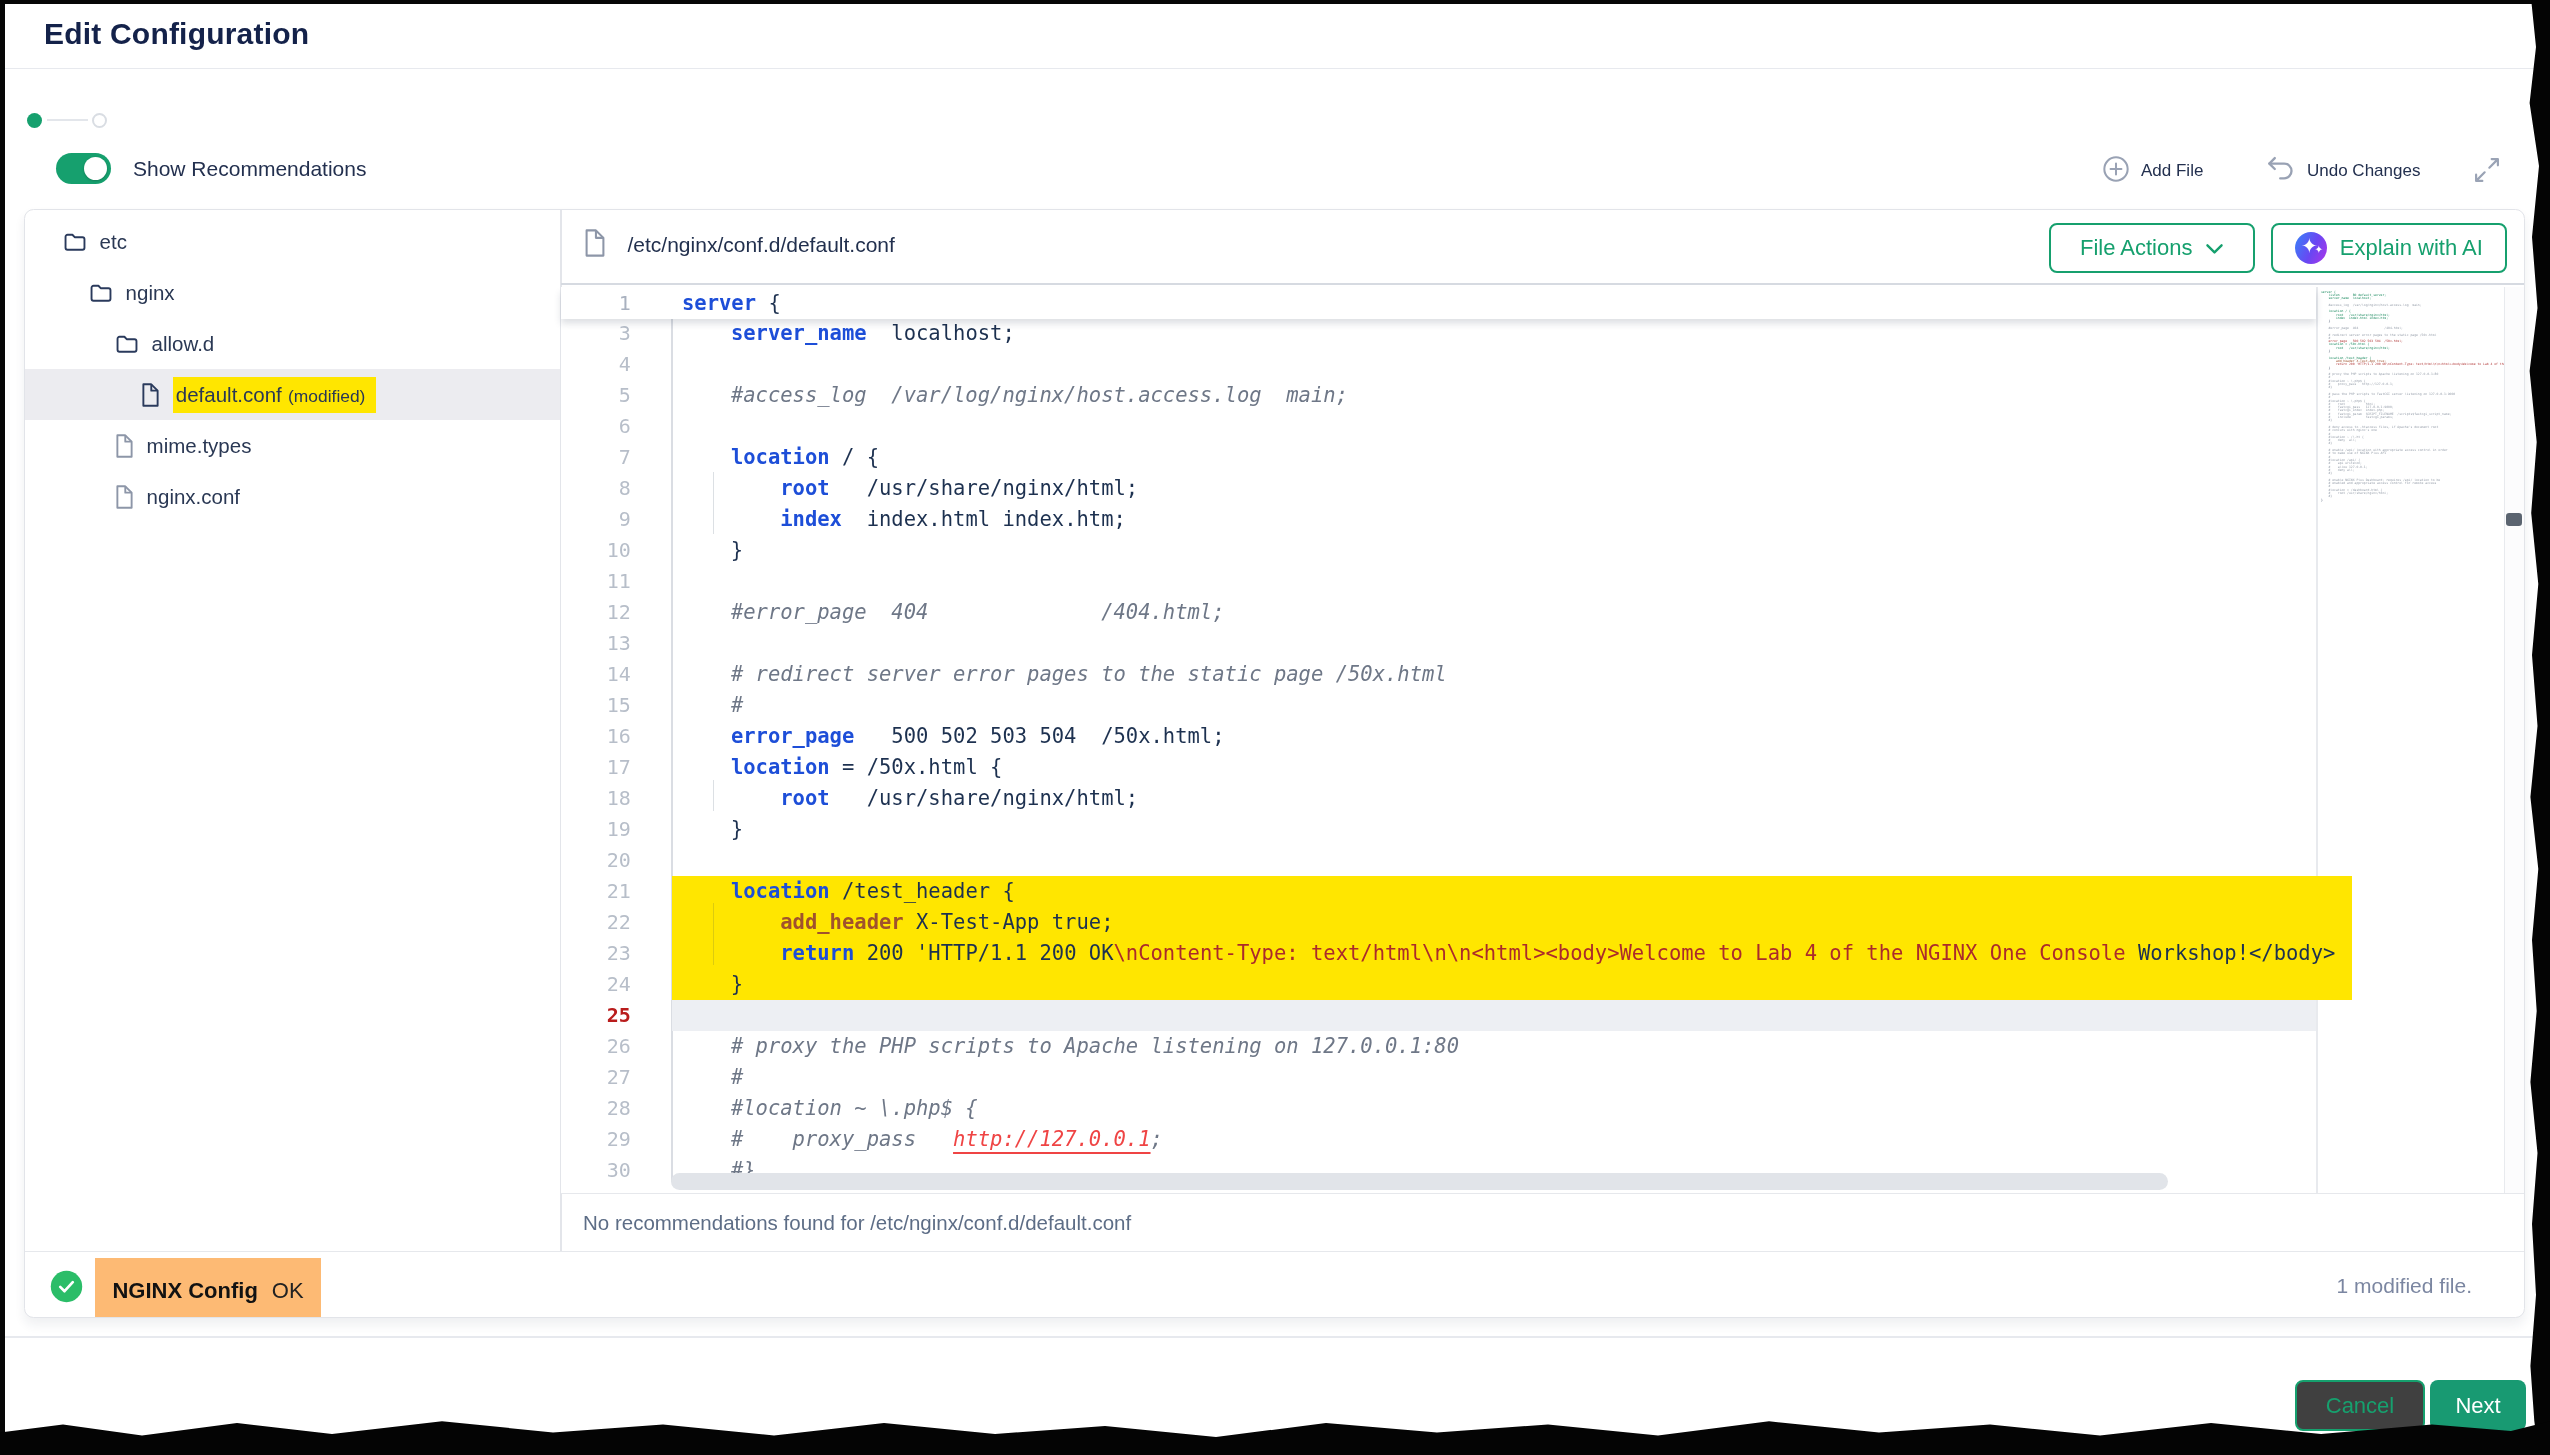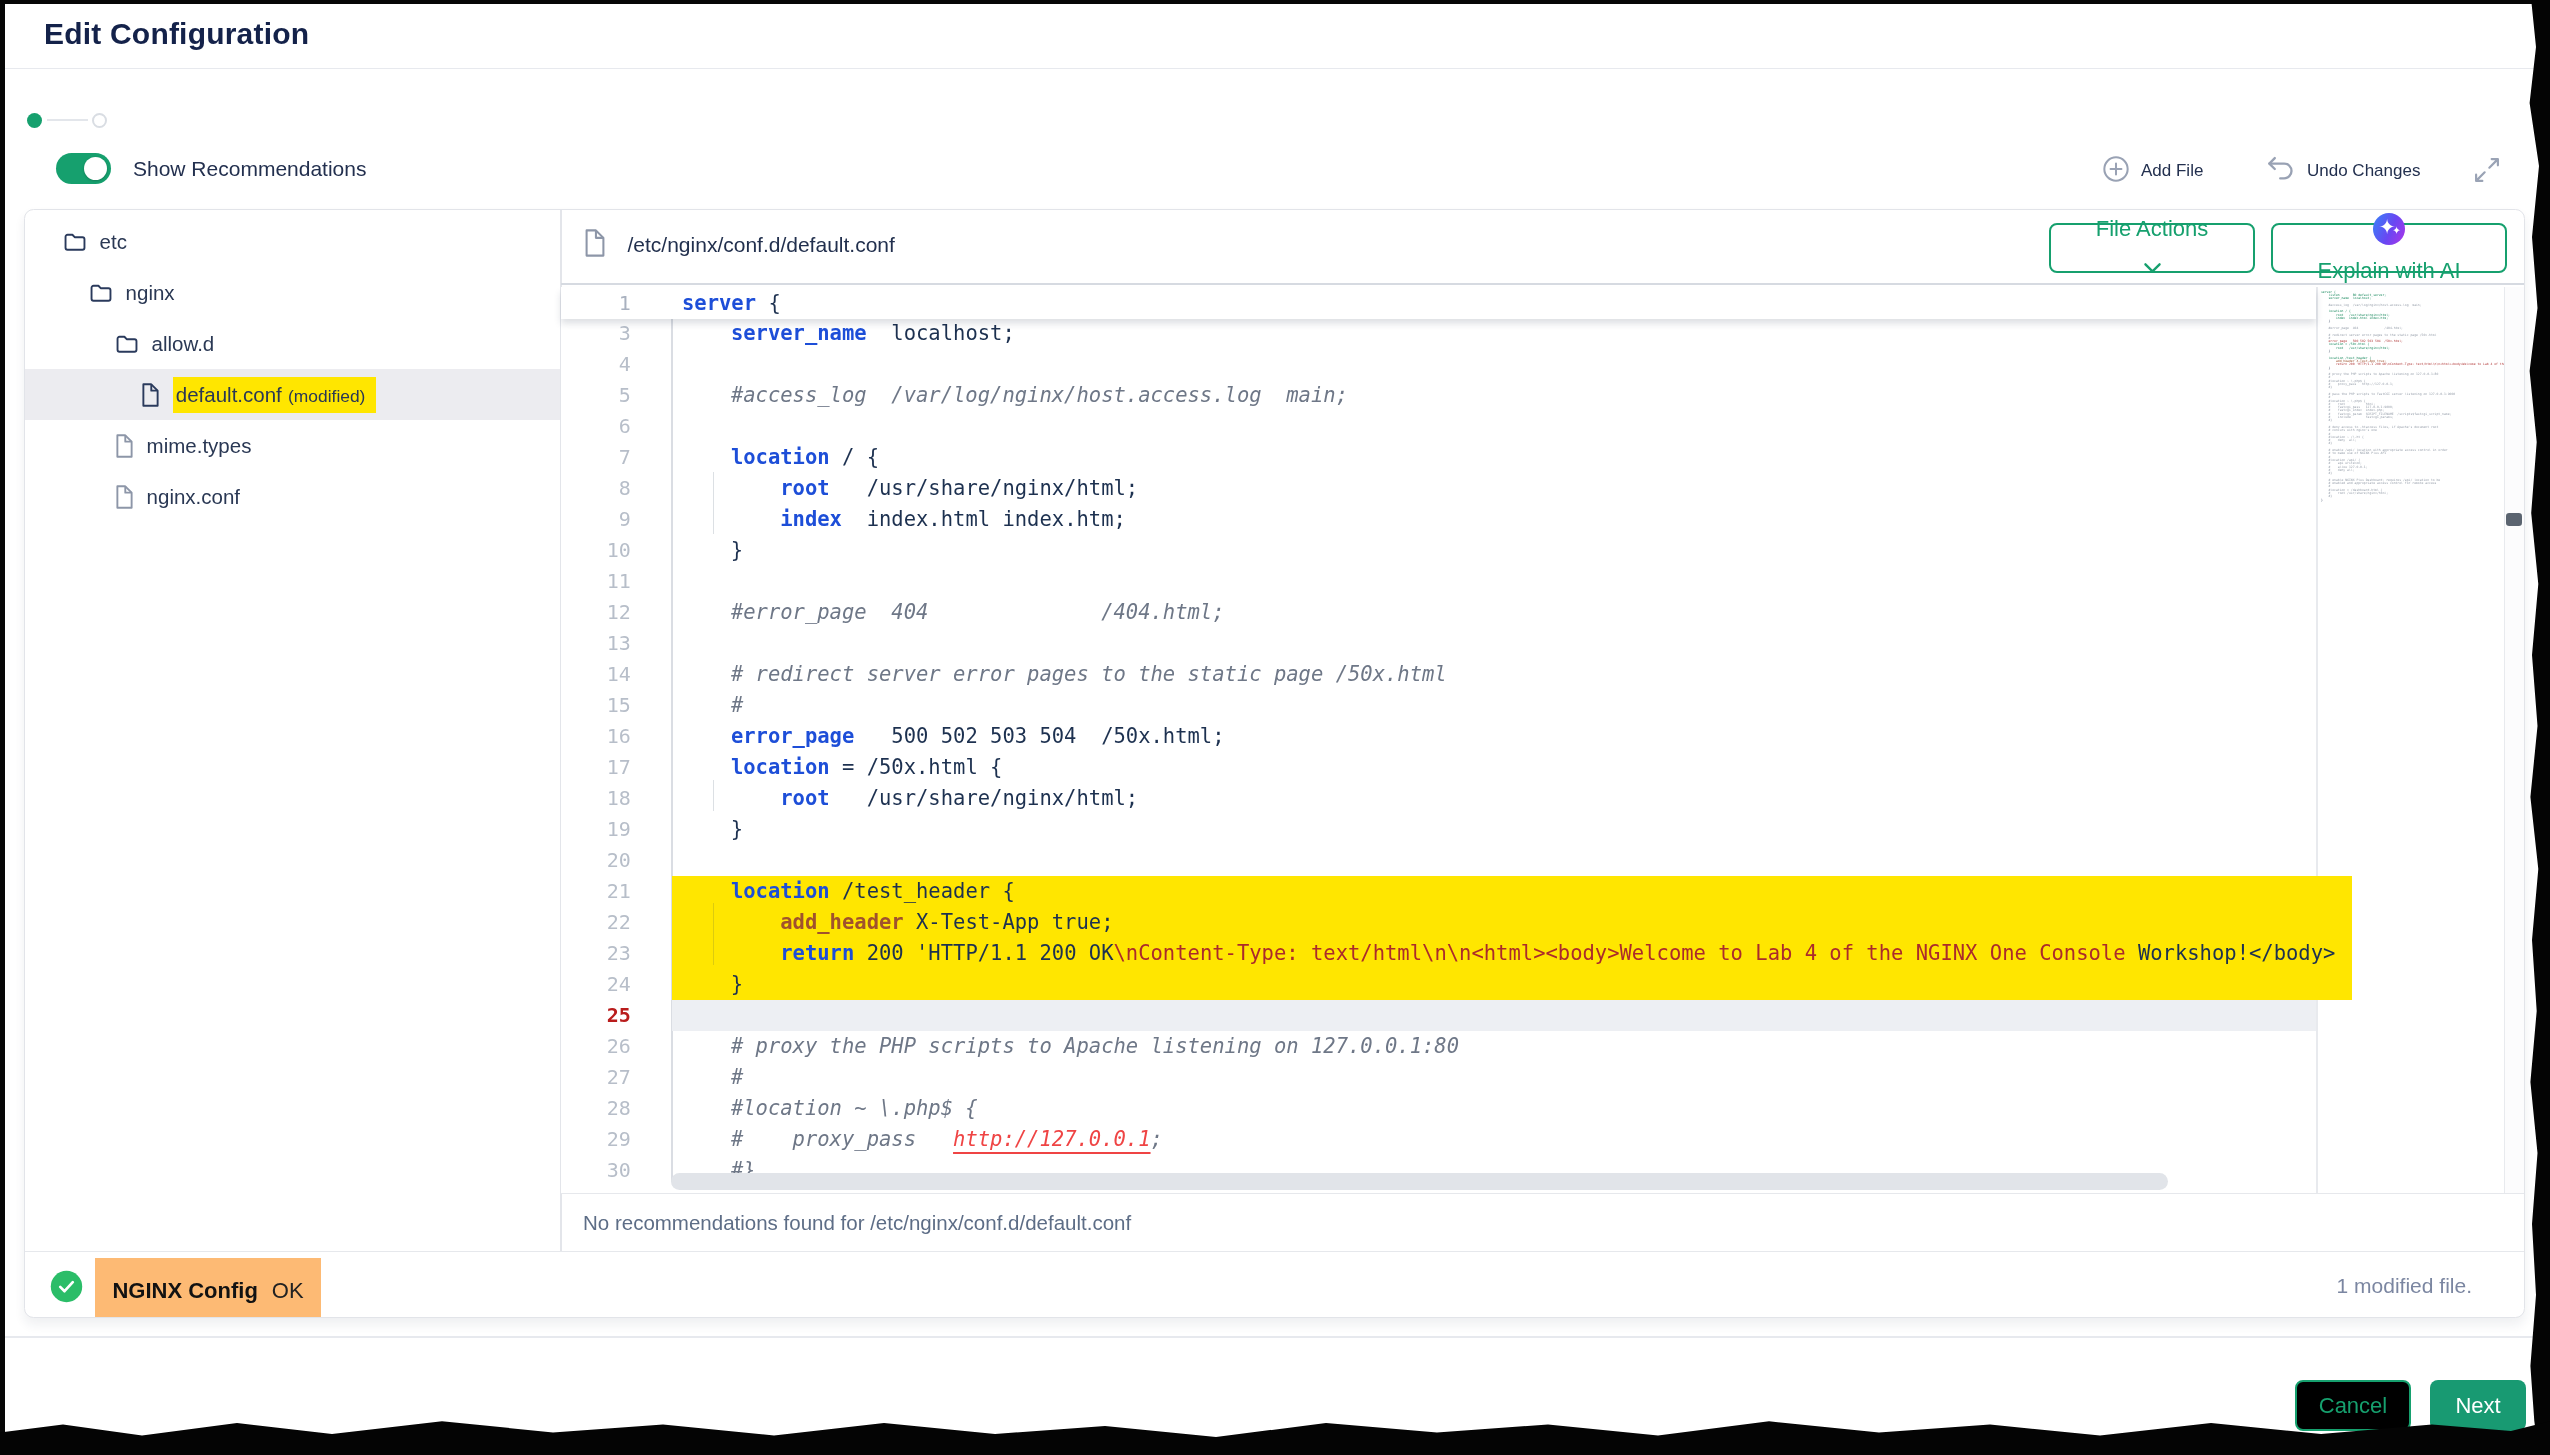--- a/index.html
+++ b/index.html
@@ -49,21 +49,21 @@
   .tree-label { font-size:20.5px; color:#2a3854; }
   .tree-label.badge { background:#ffe600; padding:6.3px 11px 6.3px 3.2px; }
   .tree-suffix { font-size:17.4px; color:#2a3854; margin-left:6.3px; }
   .t-ico { flex:0 0 auto; display:flex; }
 
   
   .ed-header { position:absolute; left:536px; top:0; right:0; height:75px; }
   .ed-header .border { position:absolute; left:0; bottom:0; right:0; height:1.6px; background:#d6dae1; }
   .file-path { position:absolute; left:22px; top:19px; display:flex; align-items:center; gap:20.5px; }
   .file-path .txt { font-size:21px; font-weight:500; color:#22304e; }
-  .btn-outline { position:absolute; height:50px; border:2.4px solid #16a06e; border-radius:8px; background:#fff; color:#16a06e; font-size:22px; font-weight:500; display:flex; align-items:center; justify-content:center; gap:12.6px; cursor:pointer; font-family:"Liberation Sans",sans-serif;flex-direction:column; }
+  .btn-outline { position:absolute; height:50px; border:2.4px solid #16a06e; border-radius:8px; background:#fff; color:#16a06e; font-size:22px; font-weight:500; display:flex; align-items:center; justify-content:center; gap:12.6px; cursor:pointer; font-family:"Liberation Sans",sans-serif; }
   .btn-fileactions { left:1488px; top:13.4px; width:206px; }
   .btn-explain { left:1710px; top:13.4px; width:236px; }
   .ai-orb { width:32px; height:32px; border-radius:50%; background:linear-gradient(115deg,#3b7ef8 5%,#6a46f2 55%,#a637ea 95%); position:relative; flex:0 0 auto; }
   .ai-orb .s1 { position:absolute; left:5.5px; top:1.6px; color:#fff; font-size:20.5px; }
   .ai-orb .s2 { position:absolute; right:4px; top:11px; color:#fff; font-size:10.3px; }
 
   
   .code-area { position:absolute; left:536px; top:77px; right:0; height:906px; background:#fff; }
   .gutter-line { position:absolute; left:110px; top:31px; width:1.6px; height:864px; background:#dadde3; }
   .mini-divider { position:absolute; left:1755px; top:0; width:1.6px; height:906px; background:#e8eaee; }
@@ -99,21 +99,21 @@
   
   .status-row { position:absolute; left:0; right:0; top:1041px; height:67px; border-top:1.6px solid #e6e8ec; }
   .status-check { position:absolute; left:24.5px; top:18px; }
   .status-badge { position:absolute; left:70px; top:5.5px; height:66px; background:#fdba74; display:flex; align-items:center; gap:14px; padding:0 17.4px; }
   .status-badge .lbl { font-size:22px; font-weight:bold; color:#121212; }
   .status-badge .val { font-size:22px; color:#222; }
   .modified-note { position:absolute; right:52px; top:0; height:67px; line-height:67px; font-size:21px; color:#7b86a1; }
 
   
   .footer-divider { position:absolute; left:0; top:1336px; width:2550px; height:1.6px; background:#e7e9ee; }
-  .btn-cancel { position:absolute; left:2295px; top:1380px; width:116px; height:51px; border:2.4px solid #16a06e; border-radius:8px; background:#000000; color:#16a06e; font-size:22px; font-weight:500; font-family:"Liberation Sans",sans-serif; cursor:pointer; }
+  .btn-cancel { position:absolute; left:2295px; top:1380px; width:130px; height:51px; border:2.4px solid #16a06e; border-radius:8px; background:#404040; color:#16a06e; font-size:22px; font-weight:500; font-family:"Liberation Sans",sans-serif; cursor:pointer; }
   .btn-next { position:absolute; left:2430px; top:1380px; width:96px; height:51px; border:none; border-radius:8px; background:#189a72; color:#fff; font-size:22px; font-weight:500; font-family:"Liberation Sans",sans-serif; cursor:pointer; }
 </style>
 </head>
 <body>
 
 <div class="page">
 
   <div class="app-header">
     <div class="app-title">Edit Configuration</div>
   </div>

